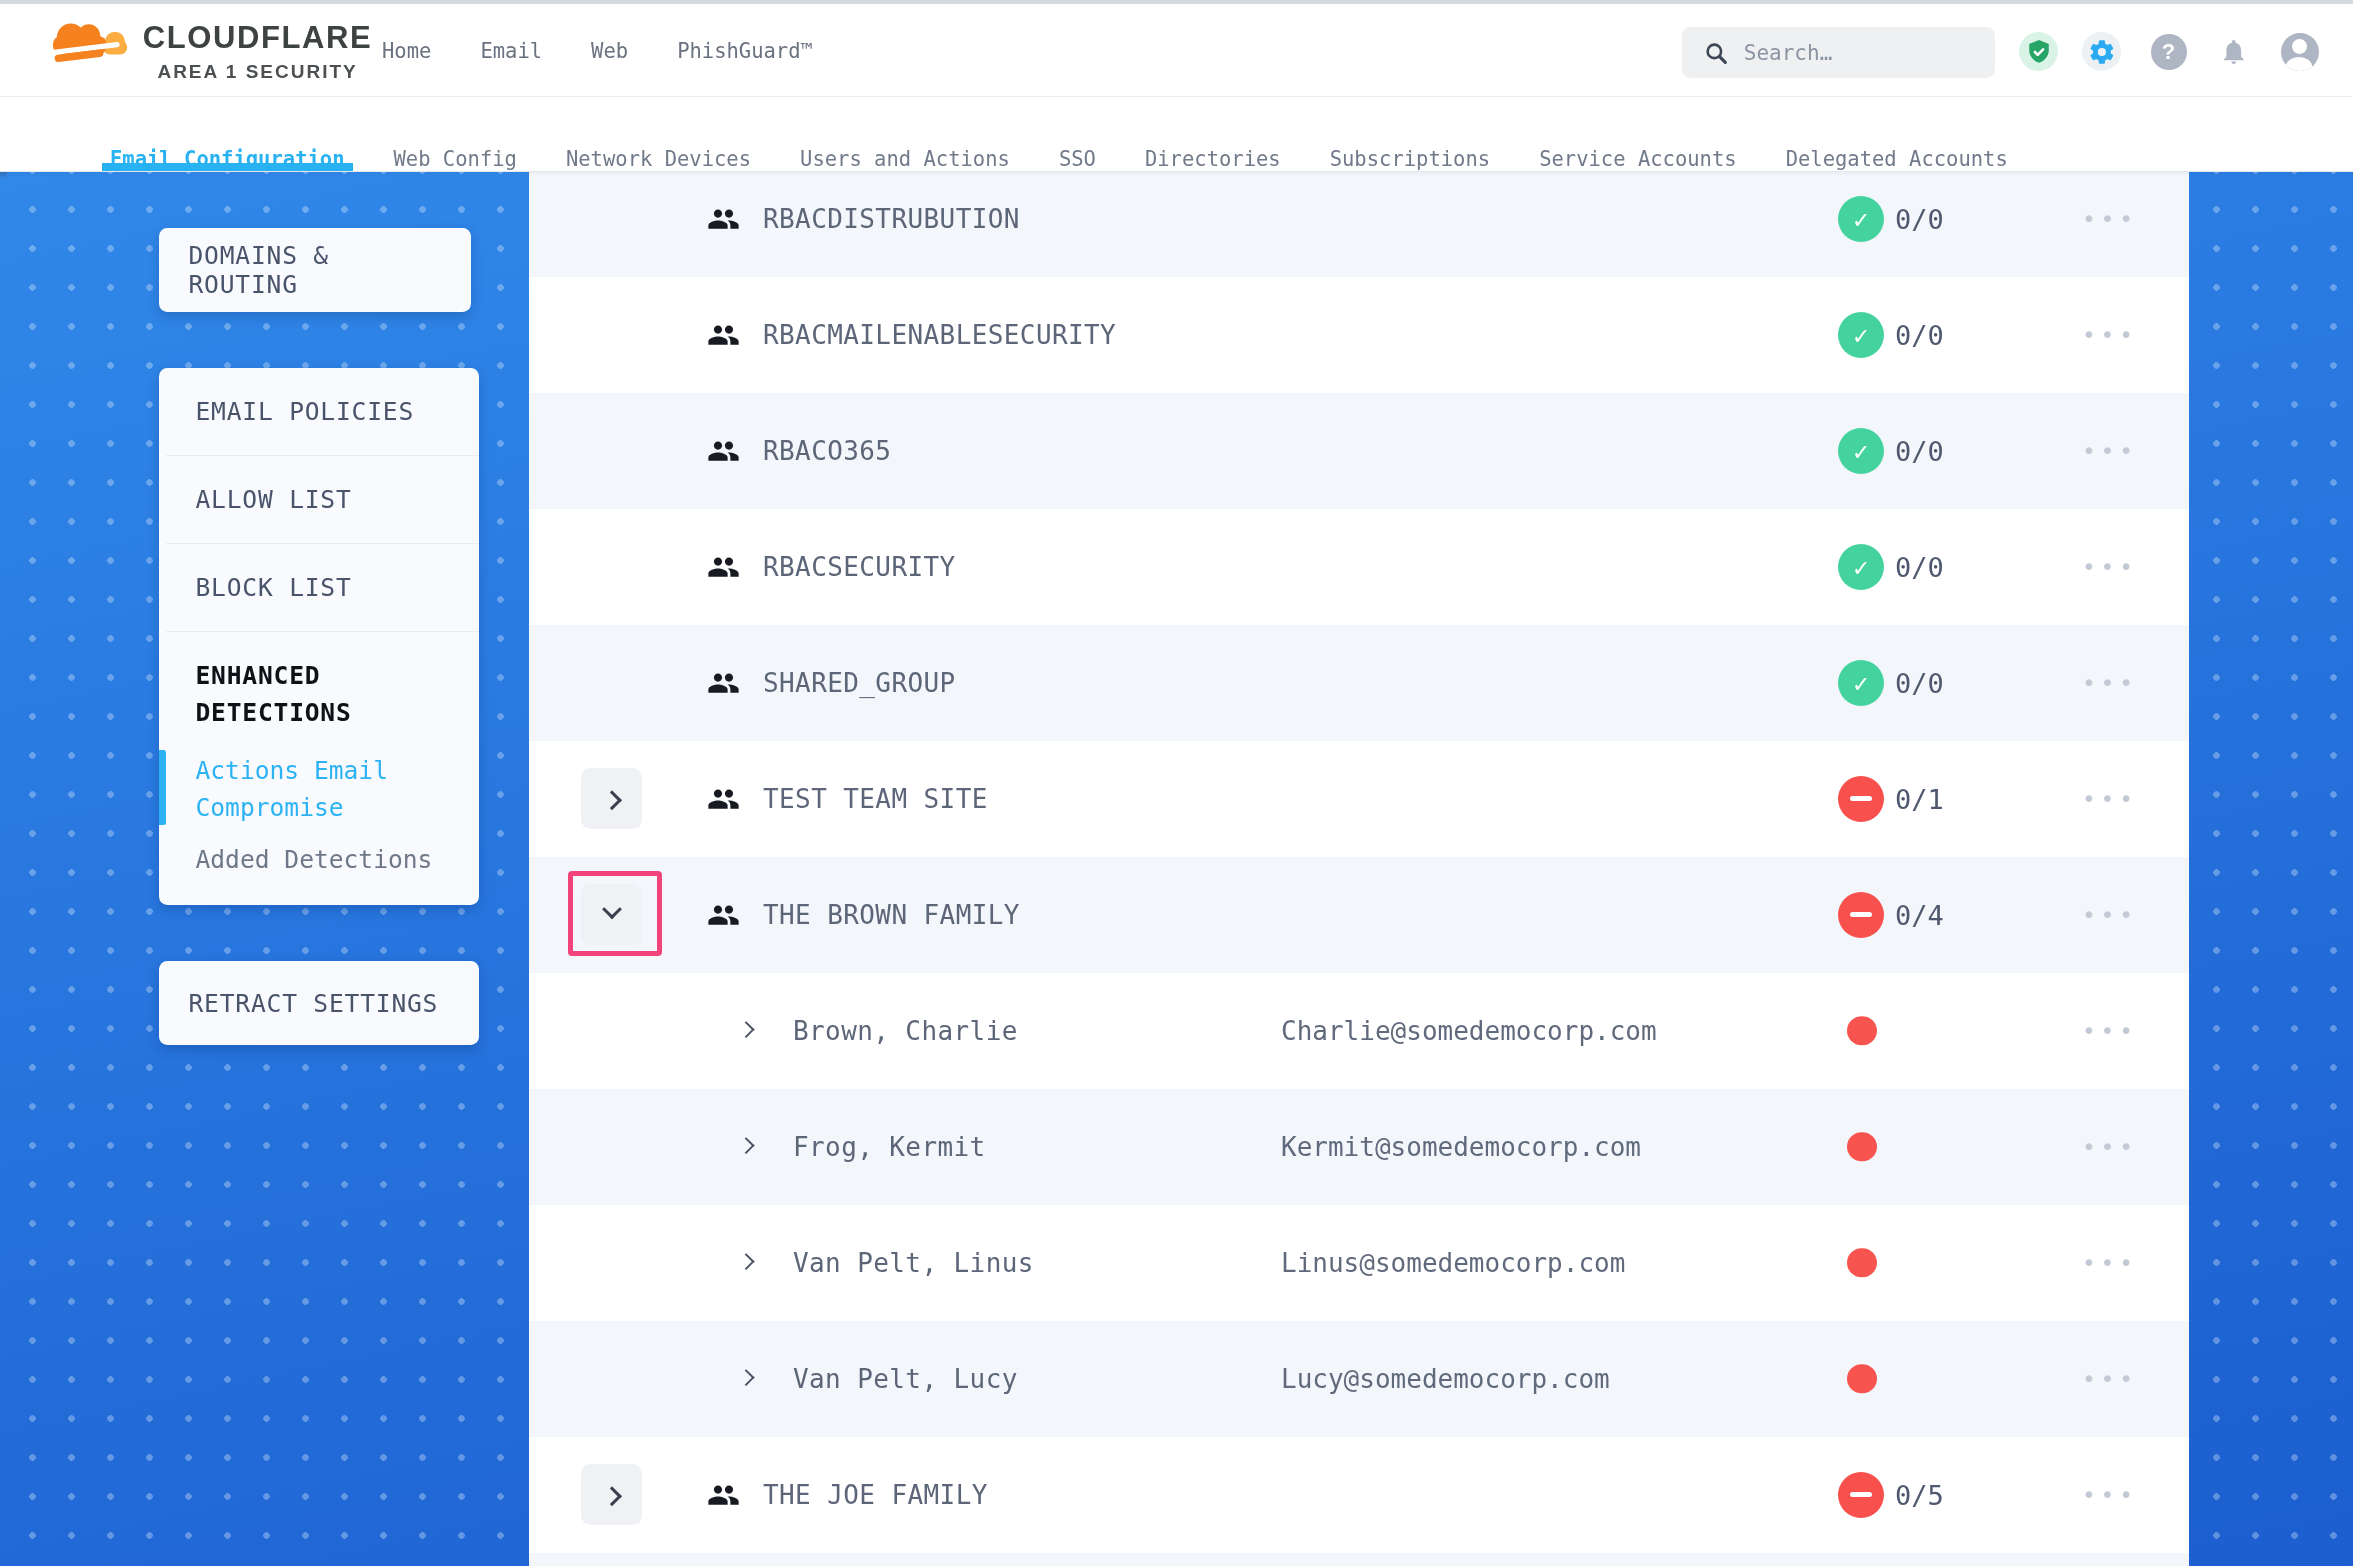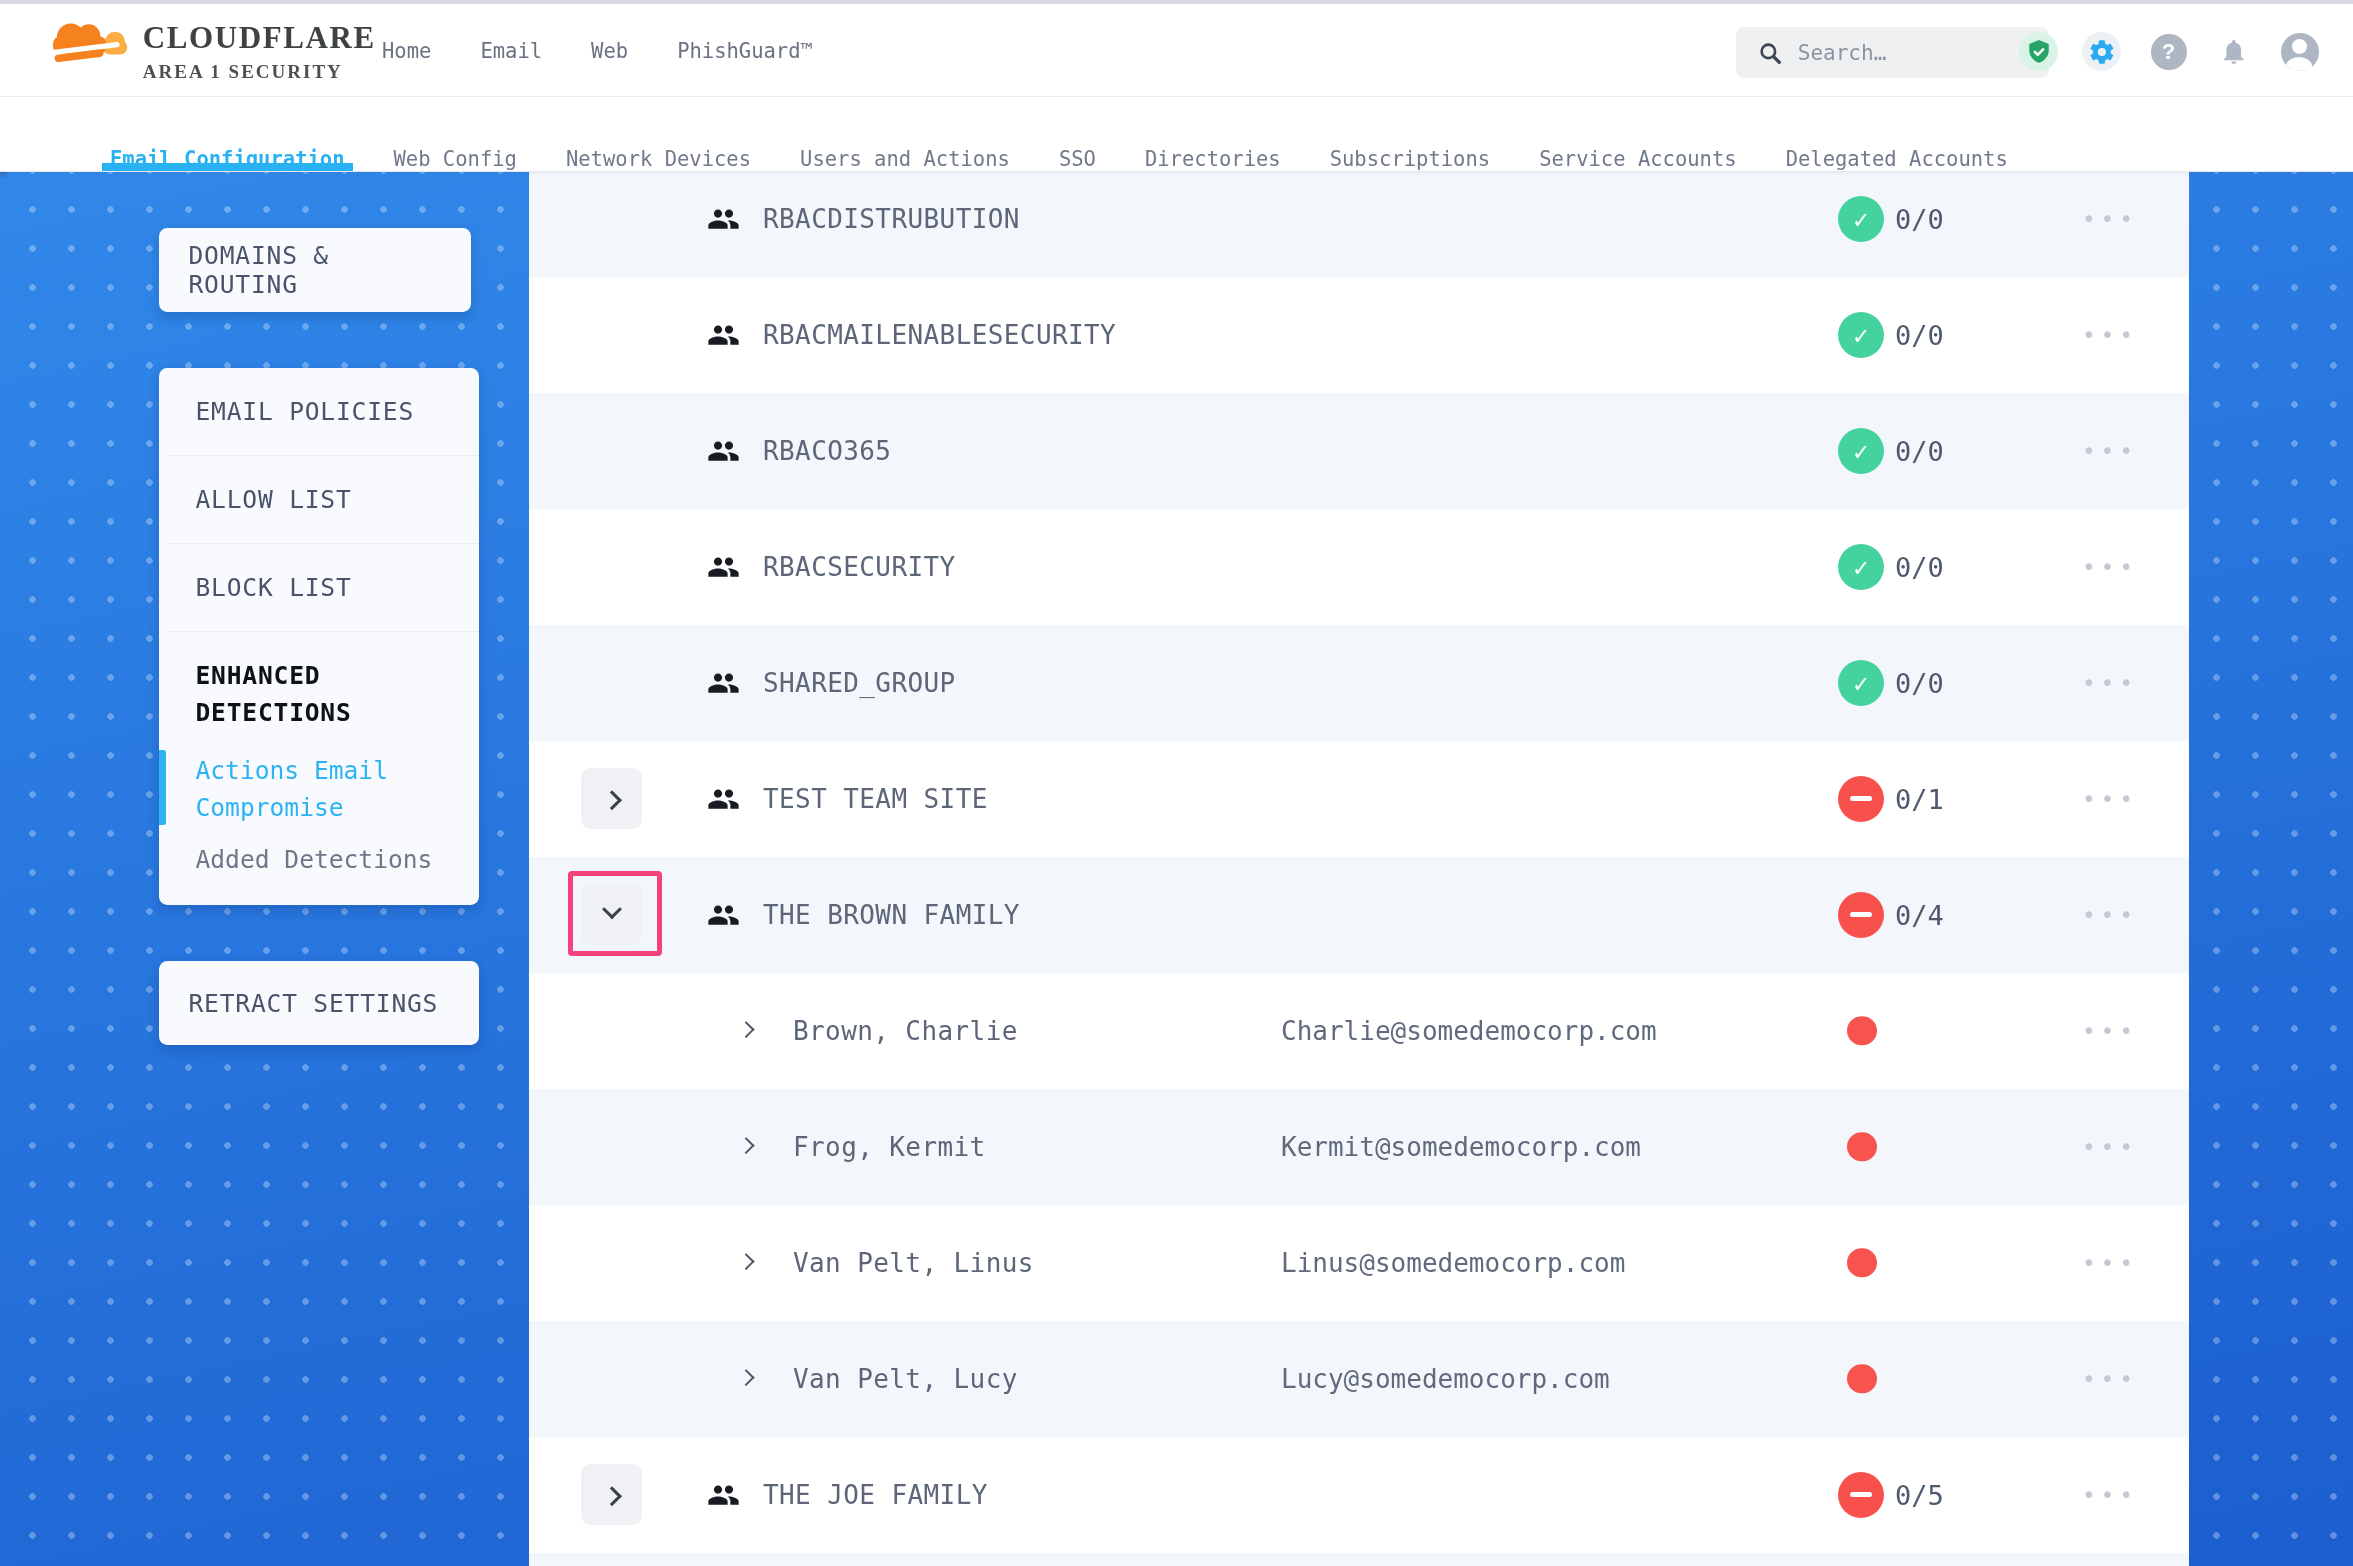--- a/index.html
+++ b/index.html
@@ -14,28 +14,28 @@
 
   
   .top-strip { position:absolute; top:0; left:0; width:100%; height:4.1px; background:#d6dade; z-index:6; }
   .header { position:absolute; top:4.1px; left:0; width:100%; height:93px; background:#ffffff;
             border-bottom:0.8px solid #eaecef; z-index:5; }
   .left-sliver { position:absolute; left:0; top:97px; width:7.4px; height:82px;
             background:linear-gradient(#2d372f,#32403a 70%,rgba(45,55,47,0)); z-index:4; }
 
   .logo { position:absolute; left:43px; top:6.6px; display:flex; cursor:pointer; }
   .logo-cloud { width:90px; height:46px; margin-top:4.9px; }
-  .logo-text { margin-left:9.8px; font-family:Liberation Serif, serif; }
+  .logo-text { margin-left:9.8px; font-family:Liberation Sans, sans-serif;text-align:center; }
   .logo-title { display:block; font-size:31px; font-weight:bold; letter-spacing:1.6px; color:#3e4243; margin-top:9.8px; }
   .logo-sub { display:block; font-size:19px; font-weight:bold; letter-spacing:2px; color:#4c5052; margin-top:4.1px; }
 
   .hnav { position:absolute; left:382px; top:0; height:93px; display:flex; align-items:center; gap:49px; }
   .hnav-item { font-size:20.5px; color:#6a7280; cursor:pointer; }
 
-  .search-box { position:absolute; left:1736px; top:23px; width:313px; height:51px;
+  .search-box { position:absolute; left:1682px; top:23px; width:313px; height:51px;
                 background:#eef0f2; border-radius:8.2px; display:flex; align-items:center; }
   .search-box svg { margin-left:21px; flex:none; }
   .search-input { border:none; outline:none; background:transparent; font-family:inherit;
                   font-size:21px; color:#3d4654; margin-left:14.8px; width:229px; }
   .search-input::placeholder { color:#8b94a3; }
 
   .hicon { position:absolute; top:28px; width:39px; height:39px; border-radius:50%;
            display:flex; align-items:center; justify-content:center; cursor:pointer; }
   .hicon.shield { left:2019px; background:#d9f3e7; }
   .hicon.gear   { left:2082px; background:#eef1f4; }

